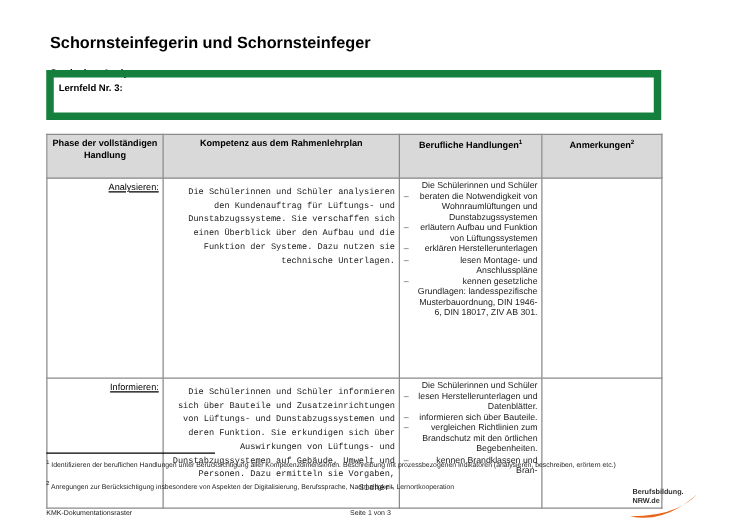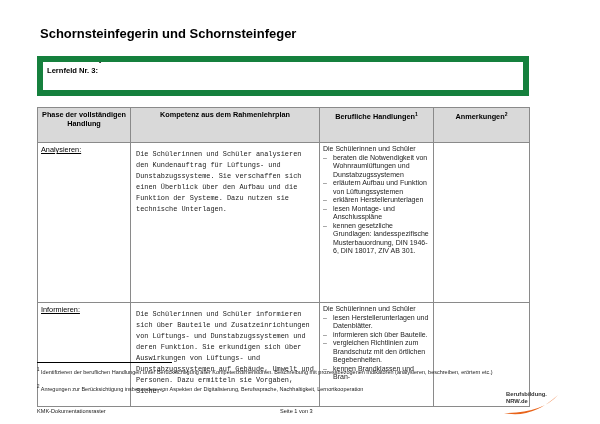--- a/index.html
+++ b/index.html
@@ -3,21 +3,21 @@
 <meta charset="utf-8">
 <style>
   html, body { margin:0; padding:0; background:#ffffff; }
   body { width:600px; height:424px; position:relative; overflow:hidden; font-family:"Liberation Sans", sans-serif; color:#000; }
   .page-title { position:absolute; left:40px; top:26px; font-size:13px; font-weight:bold; }
   .page-subtitle { position:absolute; left:40px; top:54px; font-size:7.6px; font-weight:bold; }
   .info-box { position:absolute; left:37px; top:56px; width:492px; height:40px; border:6px solid #15803d; box-sizing:border-box; padding:3px 4px; }
   .info-row { display:flex; font-size:7.6px; font-weight:bold; line-height:11px; }
   .info-label { width:80px; }
   .main-table { position:absolute; left:37px; top:107px; width:492px; border-collapse:collapse; table-layout:fixed; }
-  .main-table th, .main-table td { border:1px solid #8a8a8a; vertical-align:top; padding:2px 3px; }
+  .main-table th, .main-table td { border:1px solid #8a8a8a; vertical-align:top; padding:2px 3px;text-align:right; }
   .main-table th { background:#d9d9d9; font-size:7.3px; font-weight:bold; text-align:center; line-height:9px; height:30px; }
   .main-table sup { font-size:5px; }
   .phase { font-size:7.3px; text-decoration:underline; line-height:10px; }
   .comp { font-family:Liberation Mono, monospace; font-size:6.9px; line-height:11px; color:#222; padding-top:6px !important; padding-left:5px !important; }
   .hand { font-size:7px; line-height:8.5px; color:#222; }
   .hand ul { list-style:none; margin:0; padding:0; }
   .hand li { position:relative; padding-left:10px; }
   .hand li::before { content:"\2013"; position:absolute; left:0; color:#555; }
   .row1 td { height:151px; }
   .row2 td { height:95px; }

